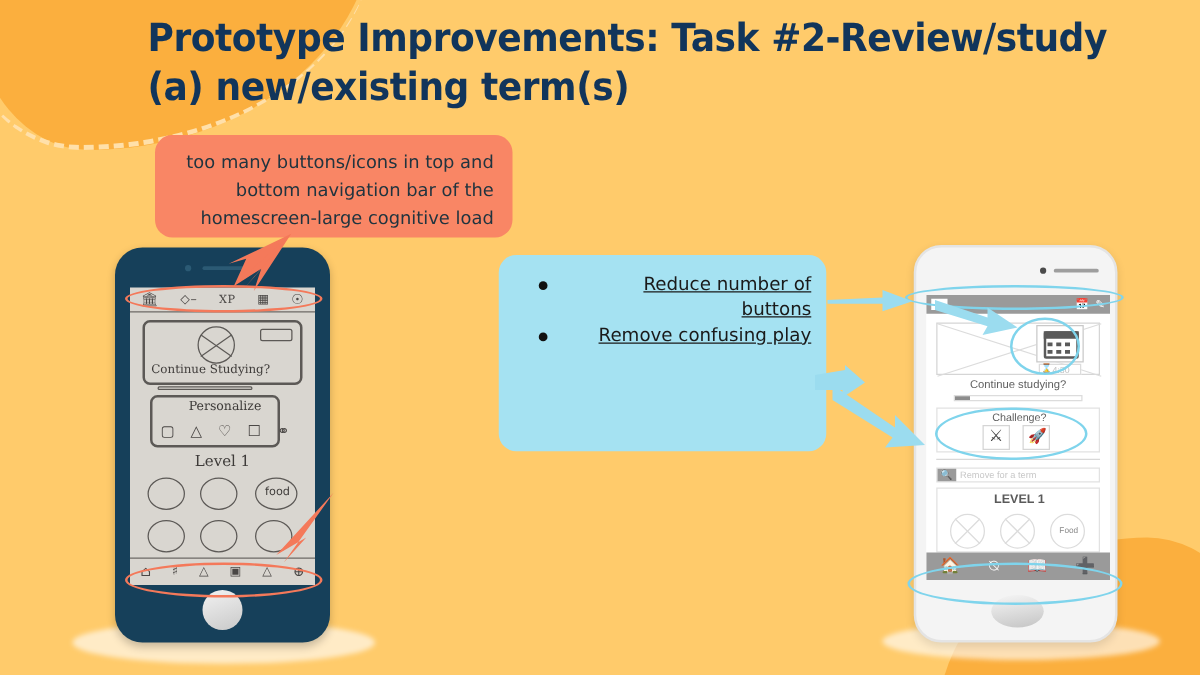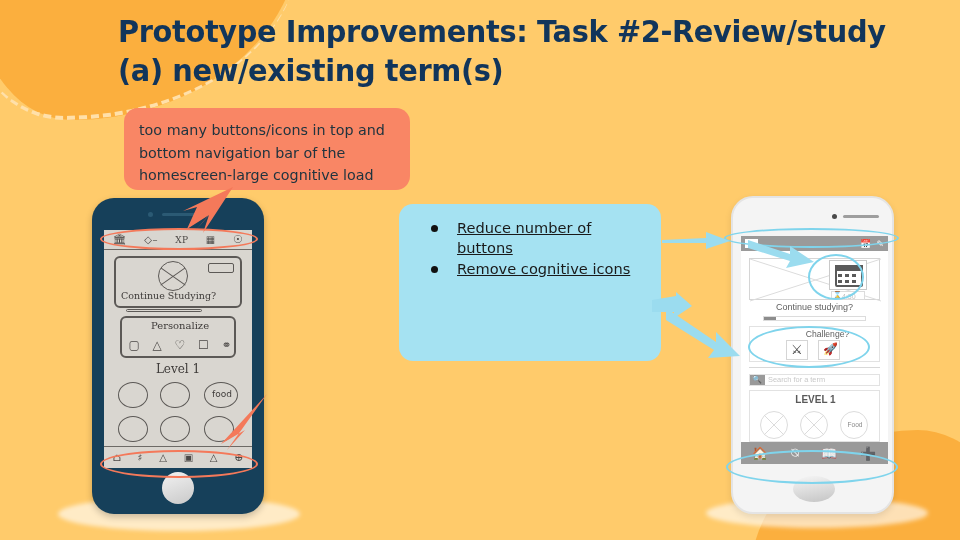--- a/index.html
+++ b/index.html
@@ -55,20 +55,21 @@
   }
 
   
   .callout {
     position: absolute;
     border-radius: 14px;
     padding: 14px 16px;
     color: #20343F;
     font-size: 14.3px;
     line-height: 1.58;
+    text-align: right;
   }
   .callout-salmon {
     left: 124px; top: 108px;
     width: 286px; height: 82px;
     background: #F98665;
     padding: 11px 15px;
   }
   .callout-blue {
     left: 399px; top: 204px;
     width: 262px; height: 157px;
@@ -145,21 +146,21 @@
   }
   .sk-card {
     border: 2px solid #5C5956;
     border-radius: 6px;
   }
   .sk-hero { left: 10px; top: 26px; width: 128px; height: 52px; }
   .sk-circle {
     position: absolute; border: 1.6px solid #5C5956; border-radius: 50%;
   }
   .sk-text { position: absolute; font-size: 10px; color: #3E3B39; }
-  .sk-pers { left: 16px; top: 86px; width: 116px; height: 42px; }
+  .sk-pers { left: 16px; top: 86px; width: 104px; height: 42px; }
   .sk-bottomnav {
     left: 0; bottom: 0; width: 148px; height: 22px;
     border-top: 1.5px solid #6d6a66;
     display: flex; align-items: center; justify-content: space-around;
     font-size: 11px;
   }
 
   
   .screen-light {
     left: 8px; top: 38px;
@@ -217,21 +218,21 @@
 
   <div class="title">Prototype Improvements: Task #2-Review/study (a) new/existing term(s)</div>
 
   <div class="callout callout-salmon">
     <span>too many buttons/icons in top and bottom navigation bar of the homescreen-large cognitive load</span>
   </div>
 
   <div class="callout callout-blue">
     <ul>
       <li>Reduce number of buttons</li>
-      <li>Remove cognitive icons</li>
+      <li>Remove confusing play</li>
     </ul>
   </div>
 
   <div class="phone-shadow" style="left:58px; top:497px; width:242px; height:34px;"></div>
 
   <div class="phone phone-dark">
     <div class="notch-dot" style="left:56px; top:14px; background:#2b5a74;"></div>
     <div class="notch-bar" style="left:70px; top:15px; background:#2b5a74; width:40px;"></div>
 
     <div class="screen screen-dark">
@@ -338,34 +339,34 @@
         <span style="position:absolute;left:1px;top:-1px;font-size:7px;color:#9A9A9A;">⌛</span>
         <span class="wf-label" style="left:10px; top:0.5px; width:24px; font-size:7px; color:#C0C0C0; text-align:left;">4:30</span>
       </div>
 
       <div class="wf-label" style="left:0; top:66px; width:147px; font-size:9px; color:#606060;">Continue studying?</div>
       <div class="wf-box" style="left:22px; top:80px; width:103px; height:5px; border:1px solid #DCDCDC; background:#fff;">
         <div style="width:12px;height:100%;background:#8C8C8C;"></div>
       </div>
 
       <div class="wf-box" style="left:8px; top:90px; width:131px; height:36px; border:1px solid #E2E2E2;">
-        <div class="wf-label" style="left:12px; top:2px; width:131px; font-size:8.6px; color:#606060;">Challenge?</div>
+        <div class="wf-label" style="left:0; top:2px; width:131px; font-size:8.6px; color:#606060;">Challenge?</div>
         <div class="wf-box" style="left:36px; top:13px; width:22px; height:20px; border:1px solid #D5D5D5;">
           <span style="position:absolute;left:4px;top:1px;font-size:13px;color:#444;">⚔</span>
         </div>
         <div class="wf-box" style="left:68px; top:13px; width:22px; height:20px; border:1px solid #D5D5D5;">
           <span style="position:absolute;left:4px;top:1px;font-size:12px;color:#444;">🚀</span>
         </div>
       </div>
 
       <div style="position:absolute;left:8px;top:131px;width:131px;height:1px;background:#D8D8D8;"></div>
 
       <div class="wf-box" style="left:8px; top:138px; width:131px; height:12px; border:1px solid #E2E2E2;">
         <div style="position:absolute;left:0;top:0;width:15px;height:10px;background:#9A9A9A;color:#fff;font-size:8px;text-align:center;line-height:10px;">🔍</div>
-        <span class="wf-label" style="left:18px; top:0px; width:100px; text-align:left; font-size:7.4px; color:#C8C8C8;">Search for a term</span>
+        <span class="wf-label" style="left:18px; top:0px; width:100px; text-align:left; font-size:7.4px; color:#C8C8C8;">Remove for a term</span>
       </div>
 
       <div class="wf-box" style="left:8px; top:154px; width:131px; height:52px; border:1px solid #E2E2E2;">
         <div class="wf-label" style="left:0; top:3px; width:131px; font-size:10px; font-weight:bold; color:#5A5A5A;">LEVEL 1</div>
         <div style="position:absolute;left:10px;top:20px;width:28px;height:28px;border:1px solid #DCDCDC;border-radius:50%;">
           <svg width="28" height="28" style="position:absolute;left:-1px;top:-1px;">
             <line x1="4" y1="4" x2="24" y2="24" stroke="#DCDCDC" stroke-width="1"></line>
             <line x1="24" y1="4" x2="4" y2="24" stroke="#DCDCDC" stroke-width="1"></line>
           </svg>
         </div>

